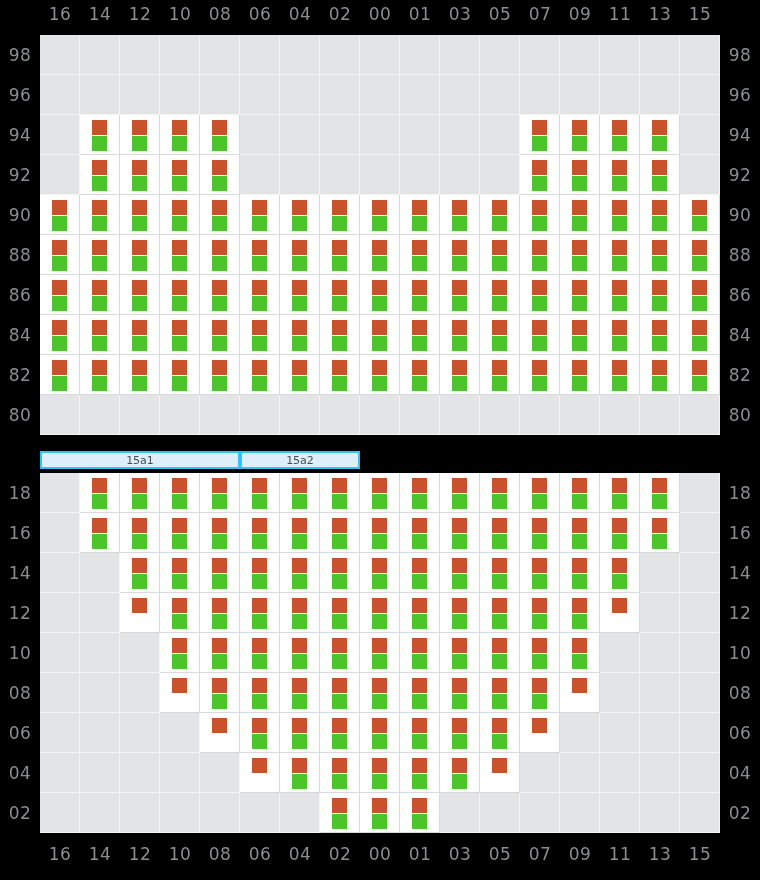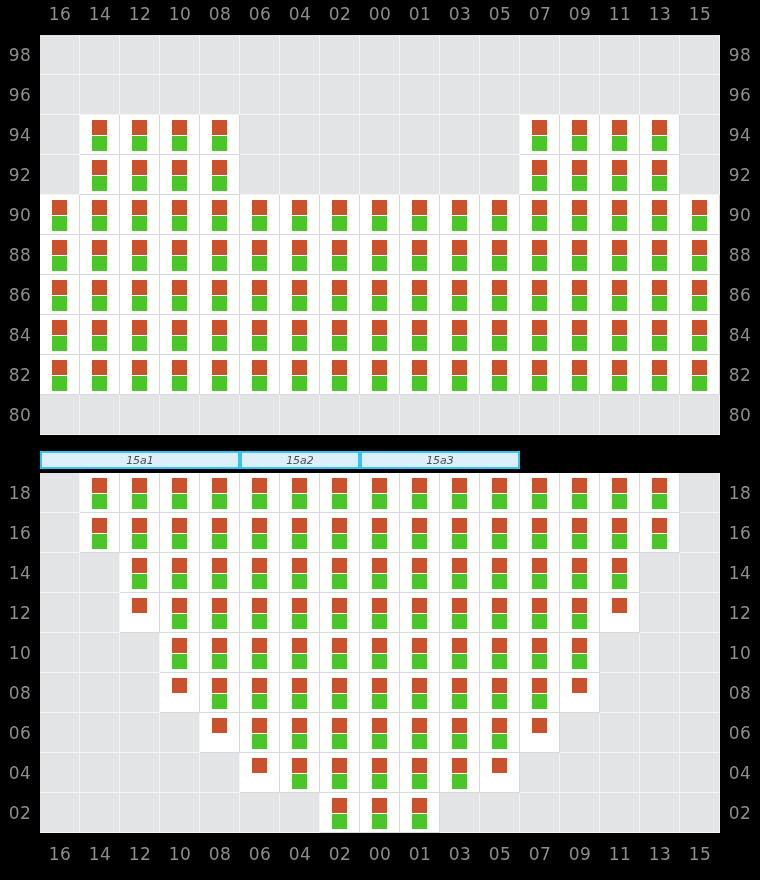--- a/index.html
+++ b/index.html
@@ -38,21 +38,21 @@
   }
   .ylab-l{left:2px;}
   .ylab-r{left:722px;}
 
   .xlab{
     position:absolute;color:#8b8d90;font-size:17px;width:40px;
     text-align:center;letter-spacing:0.5px;
   }
 
   
-  .band{position:absolute;left:40px;top:451px;height:18px;display:flex;font-style:italic;}
+  .band{position:absolute;left:40px;top:451px;height:18px;display:flex;}
   .band-seg{
     box-sizing:border-box;
     background:#ddeffb;
     border:2px solid #35c3f5;
     color:#4a4c4f;font-size:11px;
     display:flex;align-items:center;justify-content:center;
     height:18px;
   }
 </style>
 </head>
@@ -1086,17 +1086,14 @@
     <div class="ylab ylab-r" style="top: 753px;">04</div>
     <div class="ylab ylab-l" style="top: 793px;">02</div>
     <div class="ylab ylab-r" style="top: 793px;">02</div>
     <div class="band">
       <div class="band-seg" style="width: 200px;">
         <span>15a1</span>
       </div>
       <div class="band-seg" style="width: 120px; align-items: flex-end;">
         <span>15a2</span>
       </div>
-      <div class="band-seg" style="width: 160px;">
-        <span>15a3</span>
-      </div>
     </div>
   </div>
 
 </body></html>

